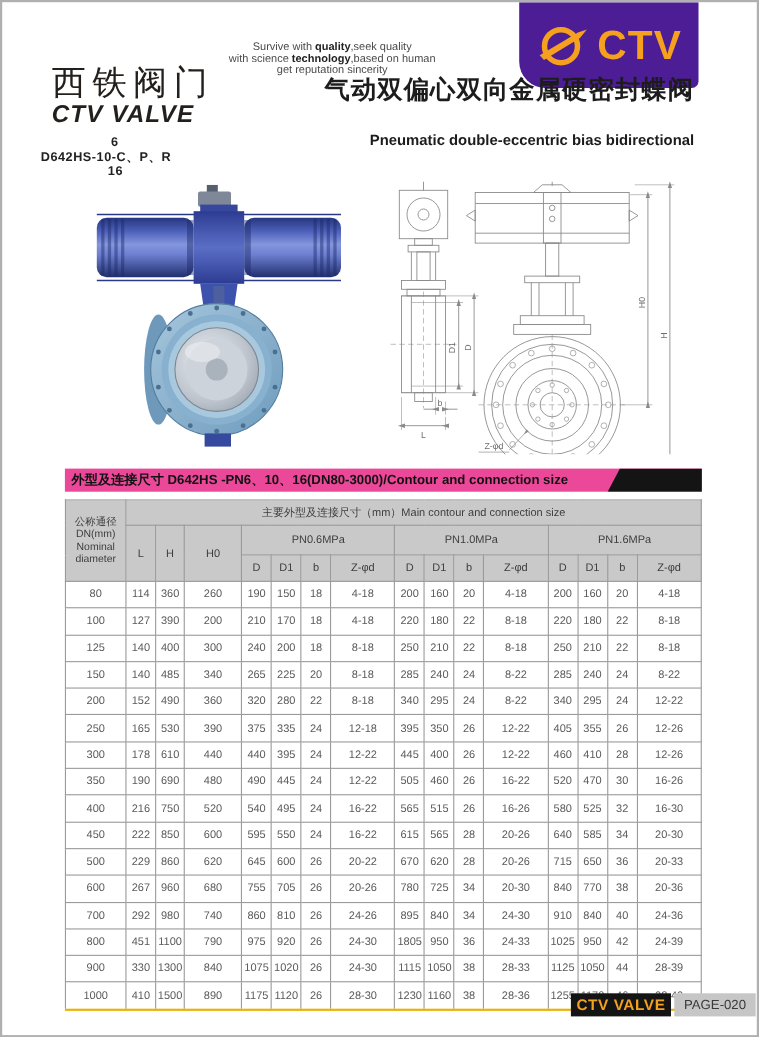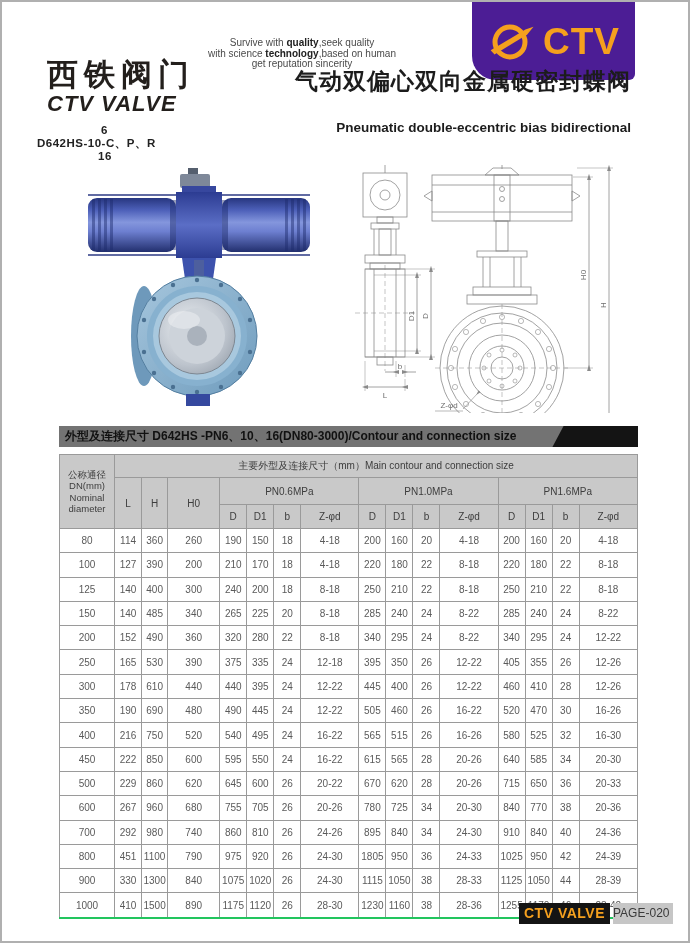--- a/index.html
+++ b/index.html
@@ -1,21 +1,21 @@
 <!DOCTYPE html>
 <html><head>
 <meta charset="utf-8">
 <style>
   html,body{margin:0;padding:0;background:#e8e8e8;font-family:"Liberation Sans",sans-serif;}
   .sheet{position:relative;width:690px;height:943px;background:#ffffff;border:2px solid #b0b0b0;
          box-sizing:border-box;overflow:hidden;}
 
   
   .brand{position:absolute;left:45px;top:56px;}
-  .brand-cn{font-size:31px;font-weight:700;color:#231f1c;letter-spacing:6px;line-height:34px;}
+  .brand-cn{font-size:31px;font-weight:400;color:#231f1c;letter-spacing:6px;line-height:34px;}
   .brand-en{font-size:22px;font-weight:900;font-style:italic;color:#231f1c;letter-spacing:1px;line-height:24px;}
 
   .slogan{position:absolute;left:200px;top:36px;width:200px;text-align:center;
           font-size:10px;color:#4a4a4a;line-height:10.5px;}
   .slogan b{color:#222;}
 
   .logo-box{position:absolute;left:470px;top:0;width:163px;height:78px;background:#4c1d95;
             border-radius:0 0 6px 24px;display:flex;align-items:center;justify-content:center;gap:8px;}
   .logo-ctv{color:#F5A01E;font-weight:900;font-size:37px;letter-spacing:1px;line-height:1;}
 
@@ -28,39 +28,39 @@
          line-height:13px;letter-spacing:0.5px;}
   .model-top{margin-left:64px;}
   .model-bot{margin-left:61px;}
 
   
   .photo{position:absolute;left:82px;top:166px;}
   .tech{position:absolute;left:335px;top:163px;}
   .tech text{fill:#6e6e6e;font-size:8px;font-family:"Liberation Sans",sans-serif;}
 
   
-  .bar{position:absolute;left:57px;top:424px;width:579px;height:21px;background:#737373;overflow:hidden;}
+  .bar{position:absolute;left:57px;top:424px;width:579px;height:21px;background:#ec4899;overflow:hidden;}
   .bar-text{position:absolute;left:6px;top:0;line-height:21px;font-size:12px;font-weight:bold;color:#111;white-space:nowrap;}
   .bar-wedge{position:absolute;right:-8px;top:0;width:88px;height:21px;background:#141414;transform:skewX(-28deg);}
 
   .dim-table{position:absolute;left:57px;top:452px;width:579px;border-collapse:collapse;table-layout:fixed;
-             font-size:10px;color:#5a5a5a;border-bottom:2px solid #22c55e;}
+             font-size:10px;color:#5a5a5a;border-bottom:2px solid #eab308;}
   .dim-table th,.dim-table td{border:1px solid #9a9a9a;text-align:center;padding:0;}
   .dim-table th{background:#c9c9c9;color:#3d3d3d;font-weight:normal;font-size:10px;}
   .dim-table th.nominal{white-space:pre-line;font-size:9.5px;line-height:11.5px;}
   .dim-table thead tr:nth-child(1) th{height:22px;}
   .dim-table thead tr:nth-child(2) th{height:26px;}
   .dim-table thead tr:nth-child(3) th{height:23px;}
   .dim-table tbody td{height:23.3px;background:#ffffff;}
 
   
   .footer-brand{position:absolute;left:517px;top:901px;width:91px;height:21px;background:#141414;
                 color:#F5A01E;font-weight:900;font-size:14px;text-align:center;line-height:21px;letter-spacing:0.5px;}
-  .footer-page{position:absolute;left:611px;top:901px;width:60px;height:21px;background:#c6c6c6;
-               color:#3a3a3a;font-size:12px;text-align:left;line-height:21px;}
+  .footer-page{position:absolute;left:611px;top:901px;width:74px;height:21px;background:#c6c6c6;
+               color:#3a3a3a;font-size:12px;text-align:center;line-height:21px;}
 </style>
 </head>
 <body>
 
 <div class="sheet">
 
   <div class="brand">
     <div class="brand-cn">西铁阀门</div>
     <div class="brand-en">CTV VALVE</div>
   </div>

